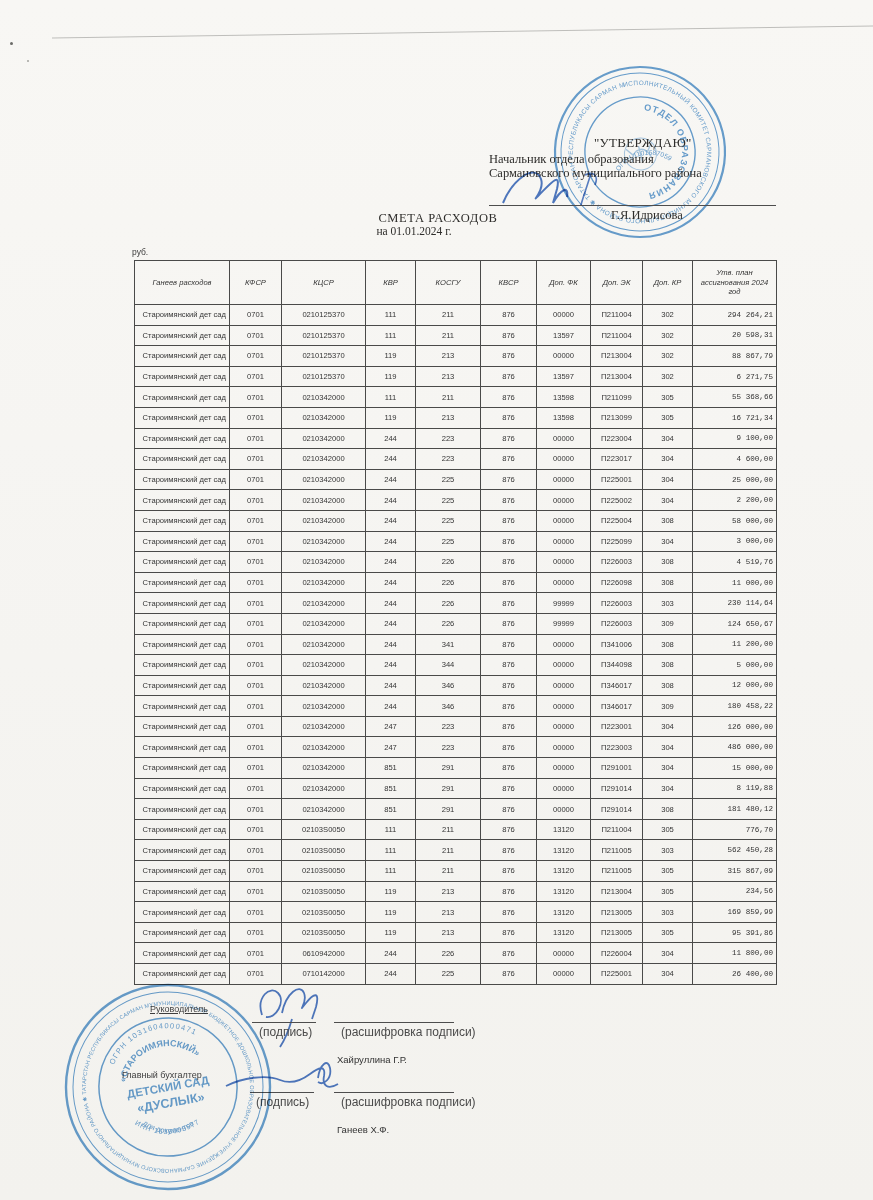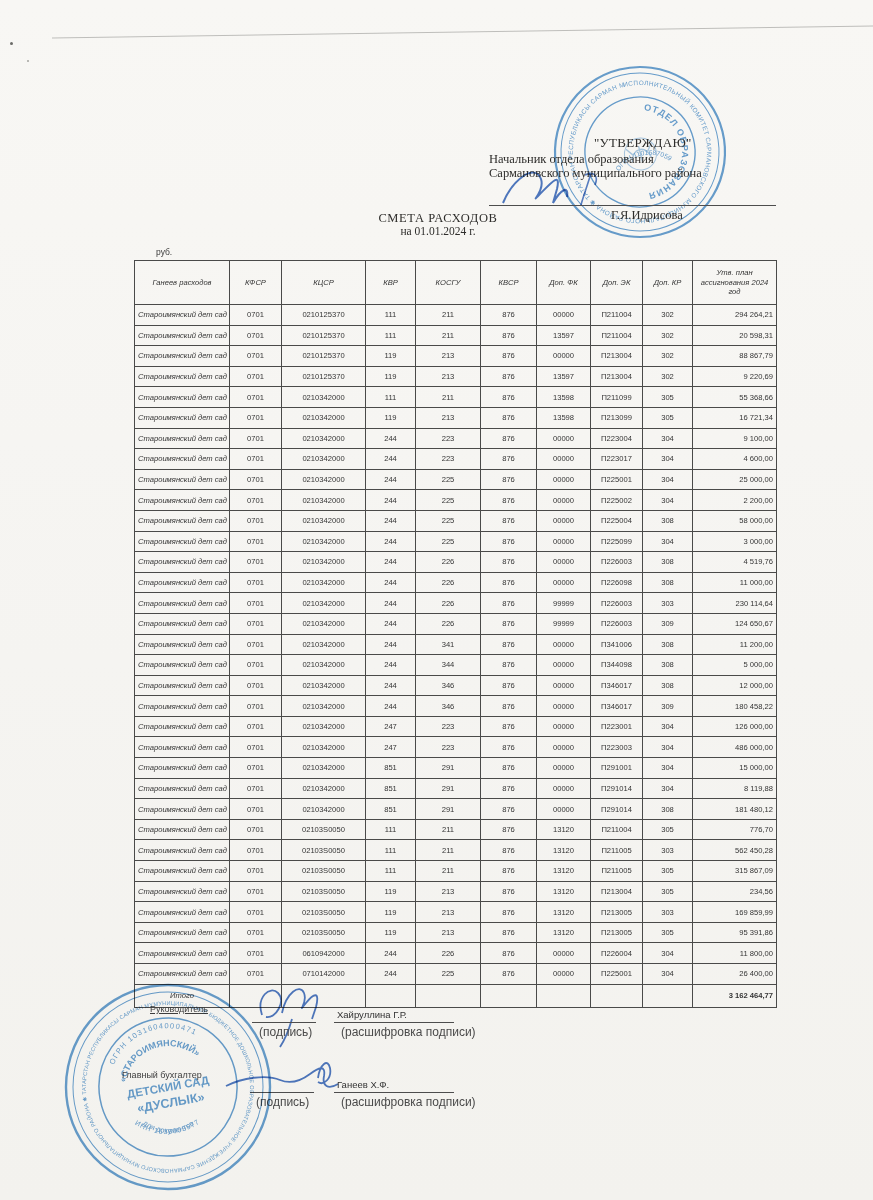--- a/index.html
+++ b/index.html
@@ -8,38 +8,38 @@
         font-family:"Liberation Sans",sans-serif;color:#383838;}
   .abs{position:absolute;}
   
   .serif{font-family:"Liberation Serif",serif;color:#2e2d2b;}
   .approve-word{left:594px;top:135px;font-size:13px;letter-spacing:.3px;}
   .appr-line1{left:489px;top:152px;font-size:12.5px;}
   .appr-line2{left:489px;top:166px;font-size:12.5px;}
   .appr-rule{left:489px;top:205px;width:287px;height:1px;background:#4d4d4d;}
   .appr-name{left:611px;top:208px;font-size:12.5px;}
   .doc-title{left:438px;top:211px;transform:translateX(-50%);font-size:12.5px;letter-spacing:.6px;white-space:nowrap;}
-  .doc-subtitle{left:414px;top:225px;transform:translateX(-50%);font-size:11.5px;white-space:nowrap;margin-left:24px;}
-  .rub{left:144px;top:247px;font-size:8.5px;color:#3c3c3c;padding-left:12px;}
+  .doc-subtitle{left:414px;top:225px;transform:translateX(-50%);font-size:11.5px;white-space:nowrap;}
+  .rub{left:120px;top:247px;font-size:8.5px;color:#3c3c3c;padding-left:12px;}
   
   .etable{position:absolute;left:134px;top:260px;width:642px;border-collapse:collapse;table-layout:fixed;
           font-size:7.6px;color:#343434;}
   .etable th,.etable td{border:1px solid #4a4a49;padding:0 3px;overflow:hidden;white-space:nowrap;}
   .etable thead th{height:43px;font-weight:400;text-align:center;white-space:normal;line-height:1.25;font-size:7.6px;font-style:italic;}
   .etable tbody td{height:19.6px;text-align:center;}
-  .etable td.cname{text-align:center;font-style:italic;}
-  .etable td.camt{text-align:right;}
+  .etable td.cname{text-align:right;}
+  .etable td.camt{text-align:right;font-family:Liberation Mono, monospace;}
   .etable tr.total-row td{height:22px;}
   .etable tr.total-row td.camt{font-weight:700;}
   
   .role1{left:150px;top:1004px;font-size:9px;color:#3e3e3e;text-decoration:underline;}
   .role2{left:122px;top:1070px;font-size:9px;color:#3e3e3e;}
   .sigline{height:1px;background:#4d4d4d;}
   .cap{font-size:12px;color:#4a4a4a;}
-  .fname{font-size:9.5px;color:#333;}
+  .fname{font-size:9.5px;color:#333;margin-top:45px;}
   
   .stamp{mix-blend-mode:multiply;opacity:.85;}
   .inksvg{mix-blend-mode:multiply;}
   .speck{position:absolute;background:#6b6b68;border-radius:50%;}
 </style>
 </head>
 <body>
 
 <div id="page">
 
@@ -156,21 +156,21 @@
         <tr>
           <td class="cname">Староимянский дет сад</td>
           <td>0701</td>
           <td>0210125370</td>
           <td>119</td>
           <td>213</td>
           <td>876</td>
           <td>13597</td>
           <td>П213004</td>
           <td>302</td>
-          <td class="camt">9 220,69</td>
+          <td class="camt">6 271,75</td>
         </tr>
         <tr>
           <td class="cname">Староимянский дет сад</td>
           <td>0701</td>
           <td>0210342000</td>
           <td>111</td>
           <td>211</td>
           <td>876</td>
           <td>13598</td>
           <td>П211099</td>
@@ -506,32 +506,20 @@
           <td>0701</td>
           <td>0710142000</td>
           <td>244</td>
           <td>225</td>
           <td>876</td>
           <td>00000</td>
           <td>П225001</td>
           <td>304</td>
           <td class="camt">26 400,00</td>
         </tr>
-      <tr class="total-row">
-        <td class="cname">Итого</td>
-        <td></td>
-        <td></td>
-        <td></td>
-        <td></td>
-        <td></td>
-        <td></td>
-        <td></td>
-        <td></td>
-        <td class="camt">3 162 464,77</td>
-      </tr>
     </tbody>
   </table>
 
   <div class="abs role1">Руководитель</div>
   <svg class="abs inksvg" style="left:248px;top:975px;" width="100" height="75" viewBox="0 0 100 75">
     <path d="M14,40 C8,22 22,10 30,18 C38,26 28,44 18,42 M34,38 C38,18 52,8 56,18 C60,28 48,40 58,28 C66,18 72,16 68,32 L64,44 M44,44 C40,58 36,66 32,72" fill="none" stroke="#3d6bbf" stroke-width="1.8" opacity="0.9"></path>
   </svg>
   <div class="abs sigline" style="left:252px;top:1022px;width:64px;"></div>
   <div class="abs cap" style="left:259px;top:1025px;">(подпись)</div>
   <div class="abs fname" style="left:337px;top:1009px;">Хайруллина Г.Р.</div>

